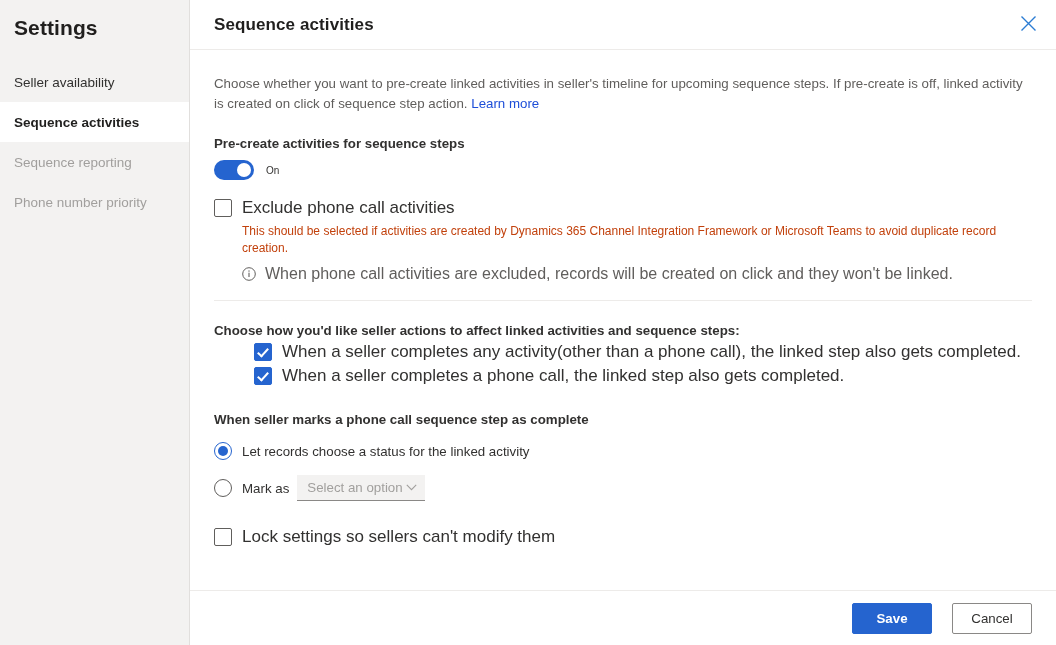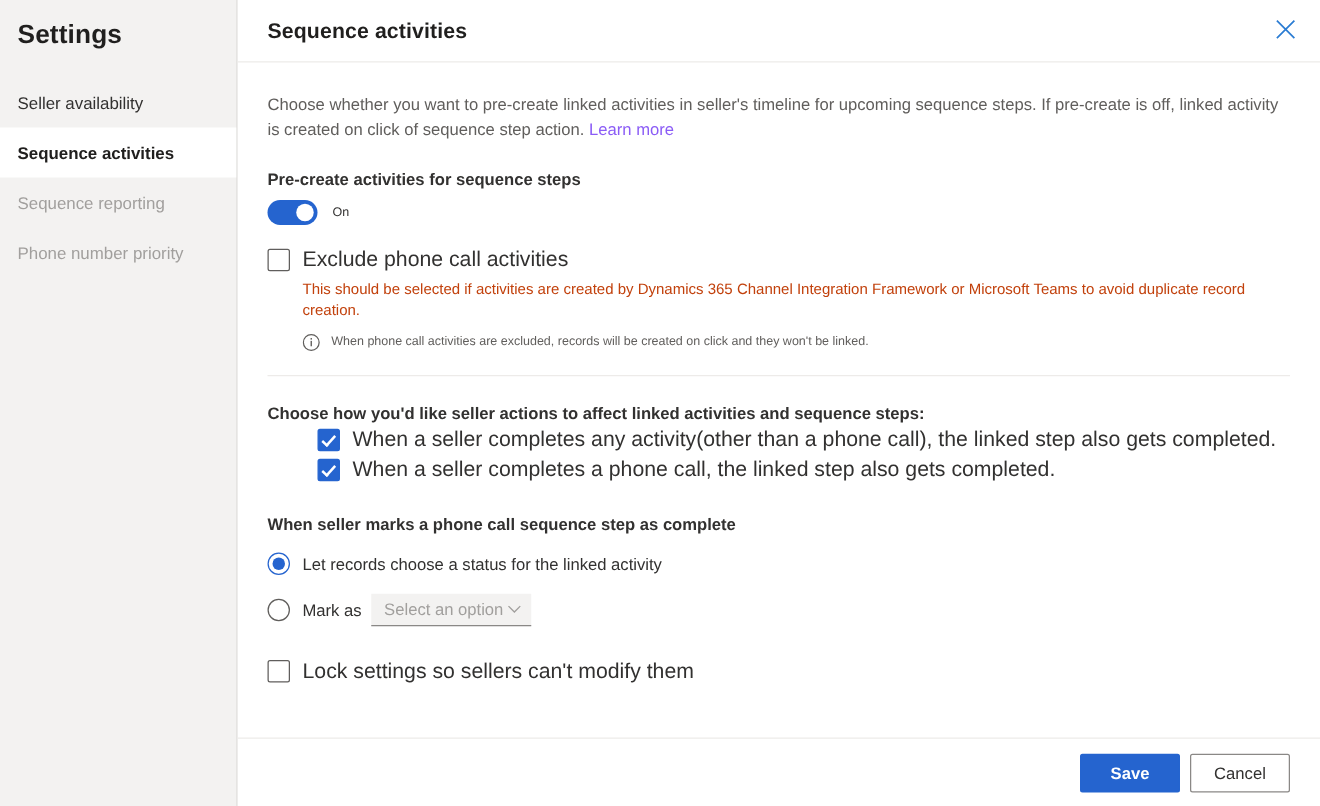--- a/index.html
+++ b/index.html
@@ -103,21 +103,21 @@
   }
 
   .desc {
     font-size: 13.3px;
     line-height: 20px;
     color: #605e5c;
     max-width: 828px;
     margin-bottom: 22px;
   }
   .link {
-    color: #8b5cf6;
+    color: #1d4ed8;
     text-decoration: none;
     cursor: pointer;
   }
 
   .field-label {
     font-size: 13.3px;
     font-weight: 700;
     color: #323130;
     margin-bottom: 9px;
   }
@@ -201,21 +201,21 @@
     display: flex;
     align-items: flex-start;
     margin-left: 28px;
     margin-top: 9px;
   }
   .info-icon {
     flex: 0 0 auto;
     margin-top: 1px;
   }
   .info-text {
-    font-size: 10px;
+    font-size: 16px;
     color: #605e5c;
     margin-left: 9px;
     line-height: 16px;
   }
 
   .divider {
     height: 1px;
     background: #edebe9;
     margin: 18px 0 0 0;
   }
@@ -296,21 +296,21 @@
     left: 0;
     right: 0;
     bottom: 0;
     height: 55px;
     border-top: 1px solid #edebe9;
     display: flex;
     align-items: center;
     justify-content: flex-end;
     padding-right: 24px;
     box-sizing: border-box;
-    gap: 8px;
+    gap: 20px;
   }
   .btn {
     height: 31px;
     min-width: 80px;
     font-size: 13.3px;
     font-family: "Liberation Sans", sans-serif;
     border-radius: 2px;
     cursor: pointer;
     padding: 0 16px;
     box-sizing: border-box;

